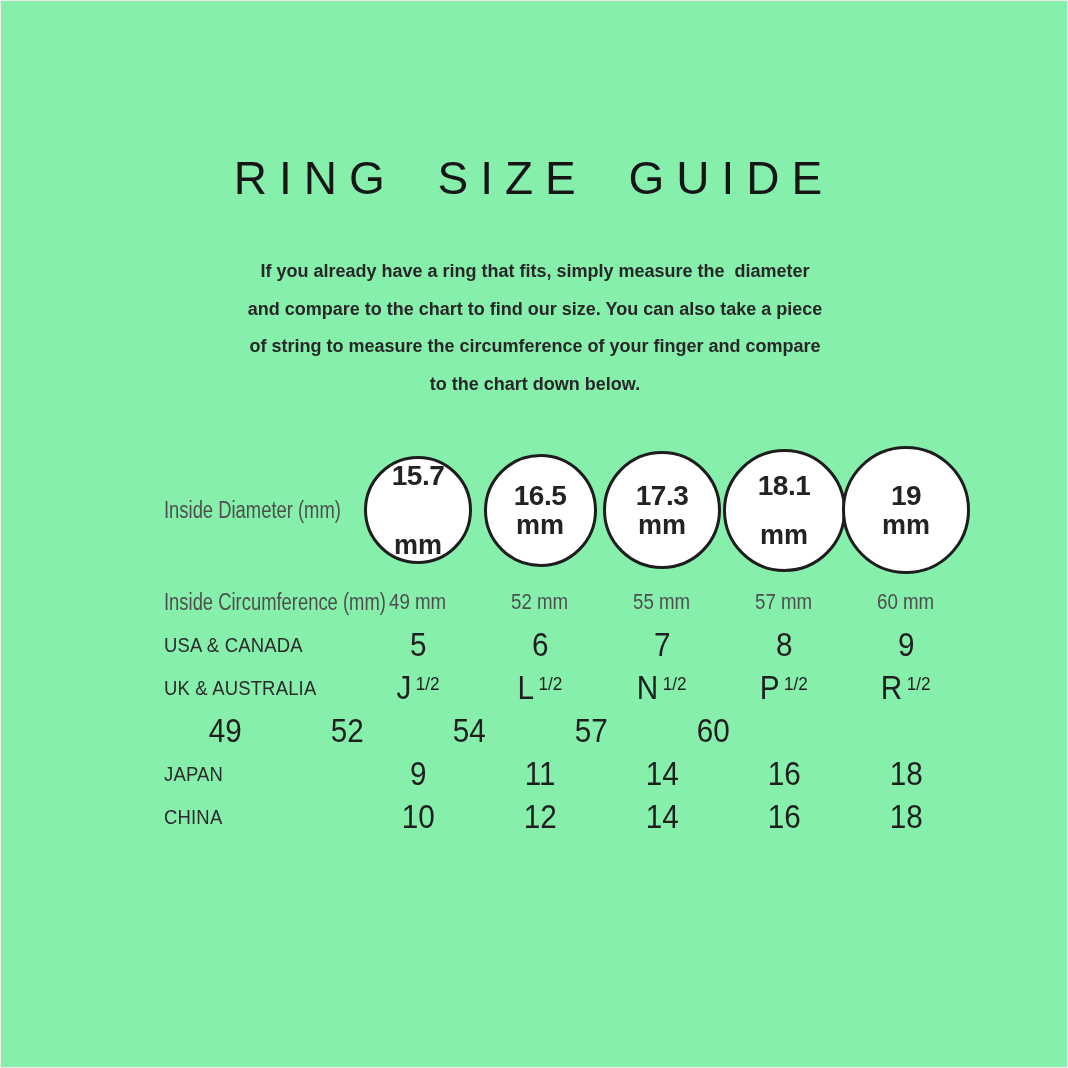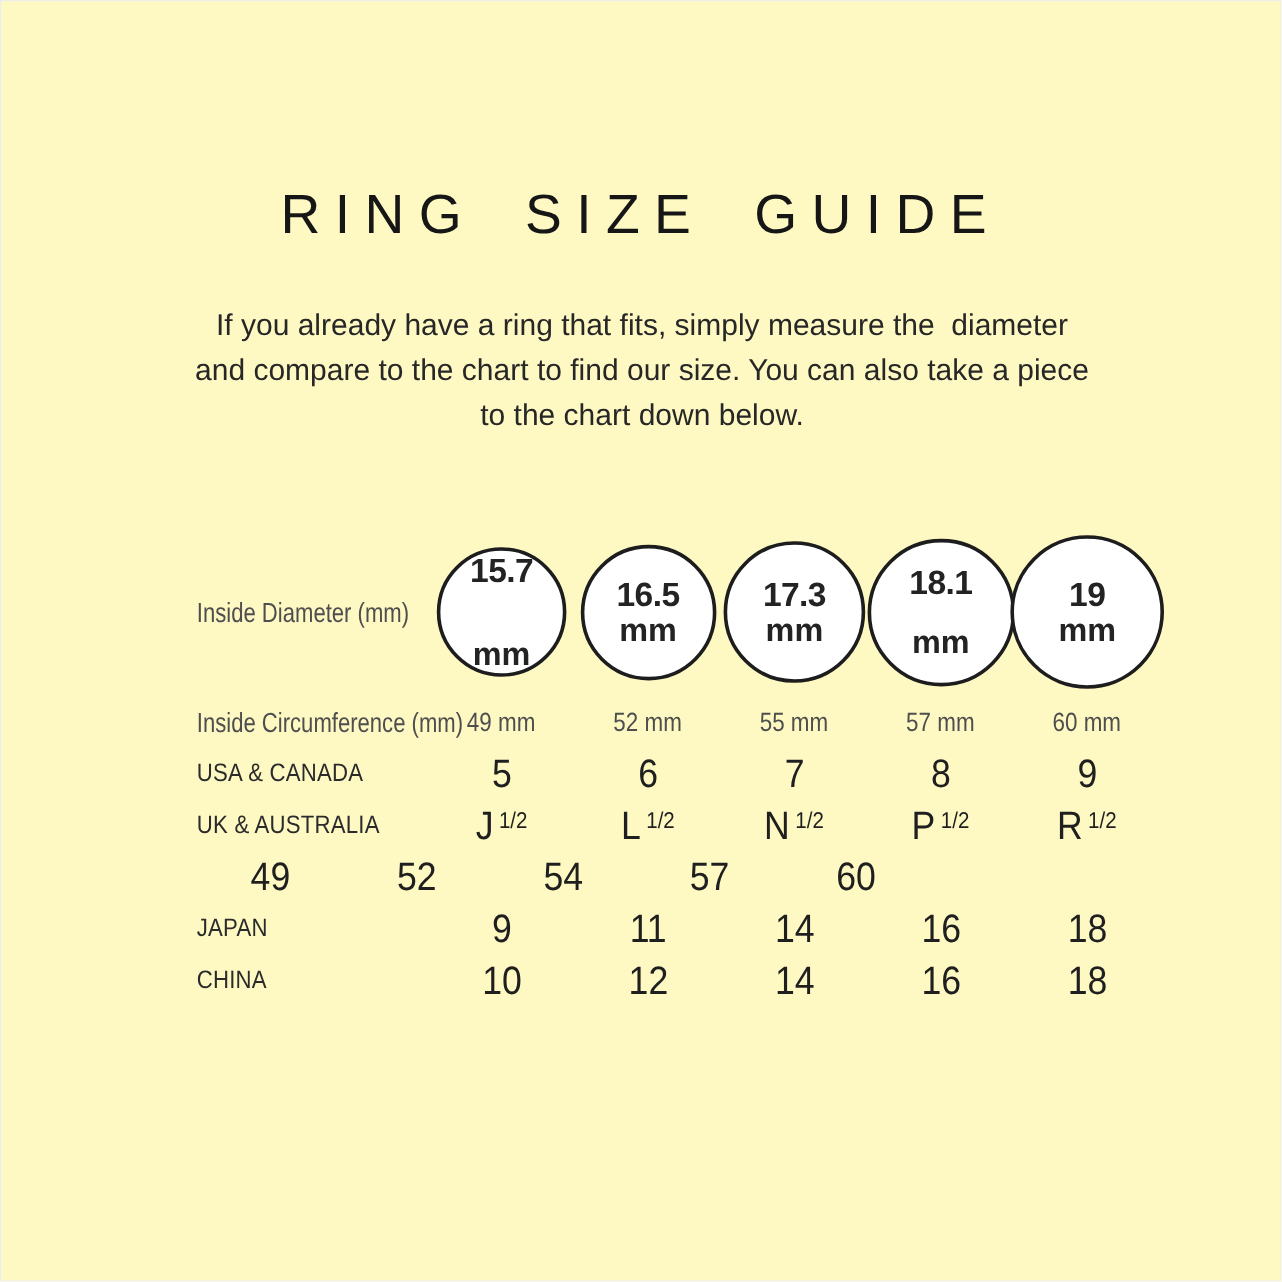--- a/index.html
+++ b/index.html
@@ -1,28 +1,28 @@
 <!DOCTYPE html>
 <html><head>
 <meta charset="utf-8">
 <style>
   html,body{margin:0;padding:0;background:#ffffff;}
   .canvas{
-    position:relative;width:1068px;height:1068px;background:#fef9c3;
+    position:relative;width:1068px;height:1068px;background:#86efac;
     border:1px solid #ededed;box-sizing:border-box;overflow:hidden;
     font-family:"Liberation Sans",sans-serif;color:#1f1f1f;
   }
   .title{
     position:absolute;top:150px;left:0;width:100%;text-align:center;
     font-size:46px;font-weight:300;letter-spacing:12px;word-spacing:16px;
     color:#161616;
   }
   .intro{position:absolute;top:252px;left:104px;width:860px;text-align:center;}
   .intro-line{
-    font-size:25px;line-height:37.5px;color:#272727;white-space:pre-wrap;
+    font-size:18px;line-height:37.5px;color:#272727;white-space:pre-wrap;font-weight:bold;
   }
   .chart{position:absolute;left:163px;top:438px;}
   .row{display:flex;align-items:center;}
   .row-circles{height:142px;}
   .row-circ{height:42px;}
   .row-c{height:43px;}
   .lbl{width:193px;display:flex;align-items:center;}
   .cell{width:122px;display:flex;justify-content:center;align-items:center;}
   .lbl-muted{
     font-size:23px;color:#4e4e4e;transform:scaleX(0.80);
@@ -53,20 +53,21 @@
 </head>
 <body>
 
 <div class="canvas">
 
   <div class="title">RING SIZE GUIDE</div>
 
   <div class="intro">
     <div class="intro-line">If you already have a ring that fits, simply measure the  diameter</div>
     <div class="intro-line">and compare to the chart to find our size. You can also take a piece</div>
+    <div class="intro-line">of string to measure the circumference of your finger and compare</div>
     <div class="intro-line">to the chart down below.</div>
   </div>
 
   <div class="chart">
 
     <div class="row row-circles">
       <div class="lbl">
         <span class="lbl-muted">Inside Diameter (mm)</span>
       </div>
       <div class="cell">

